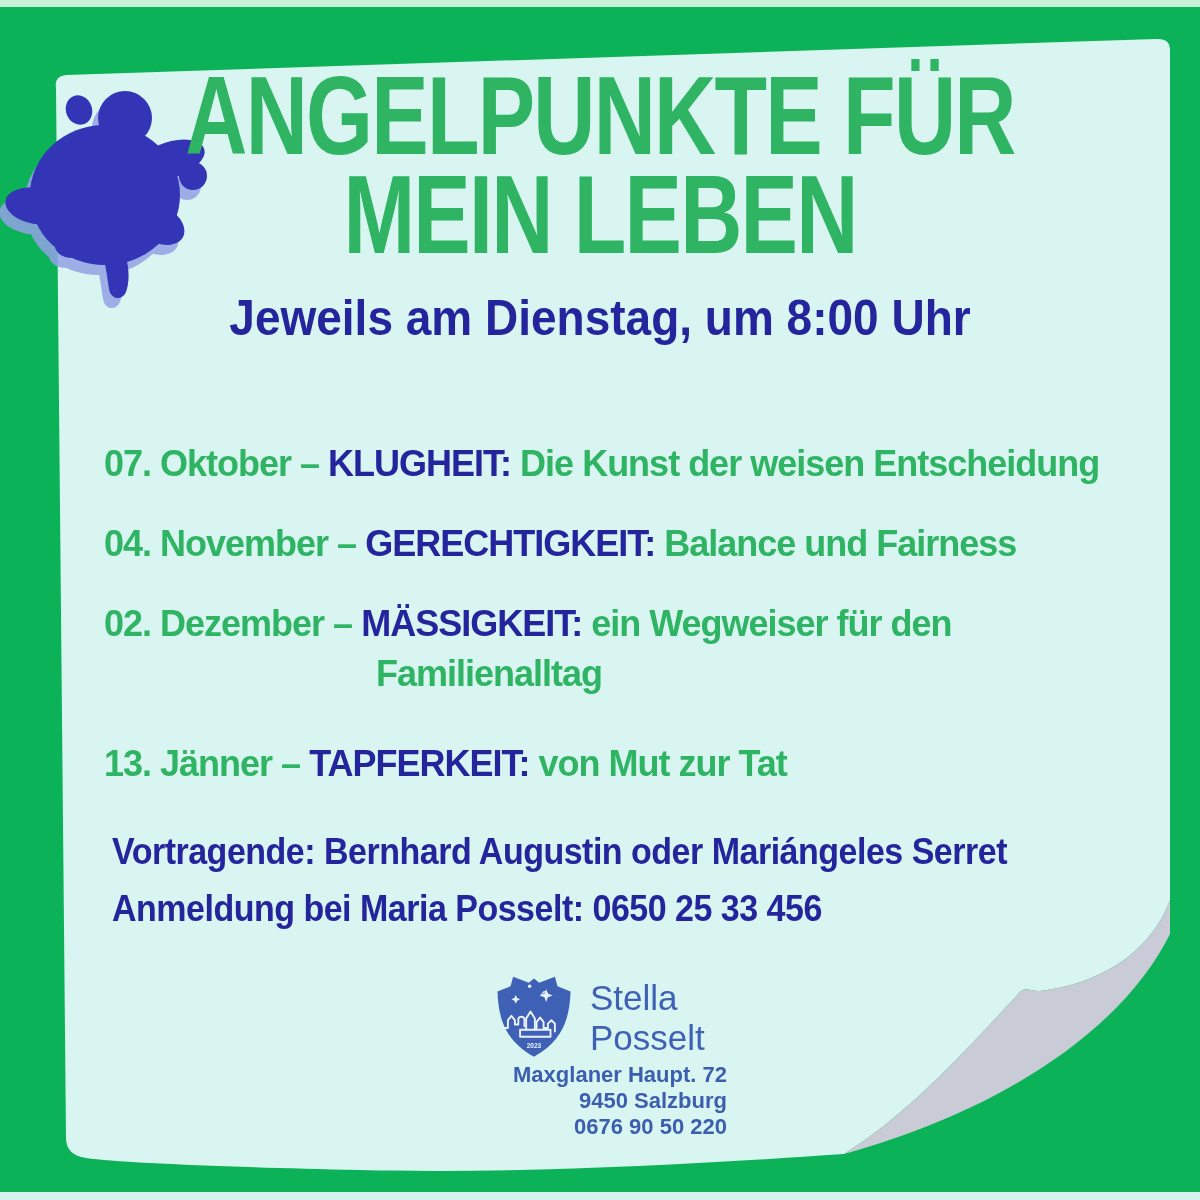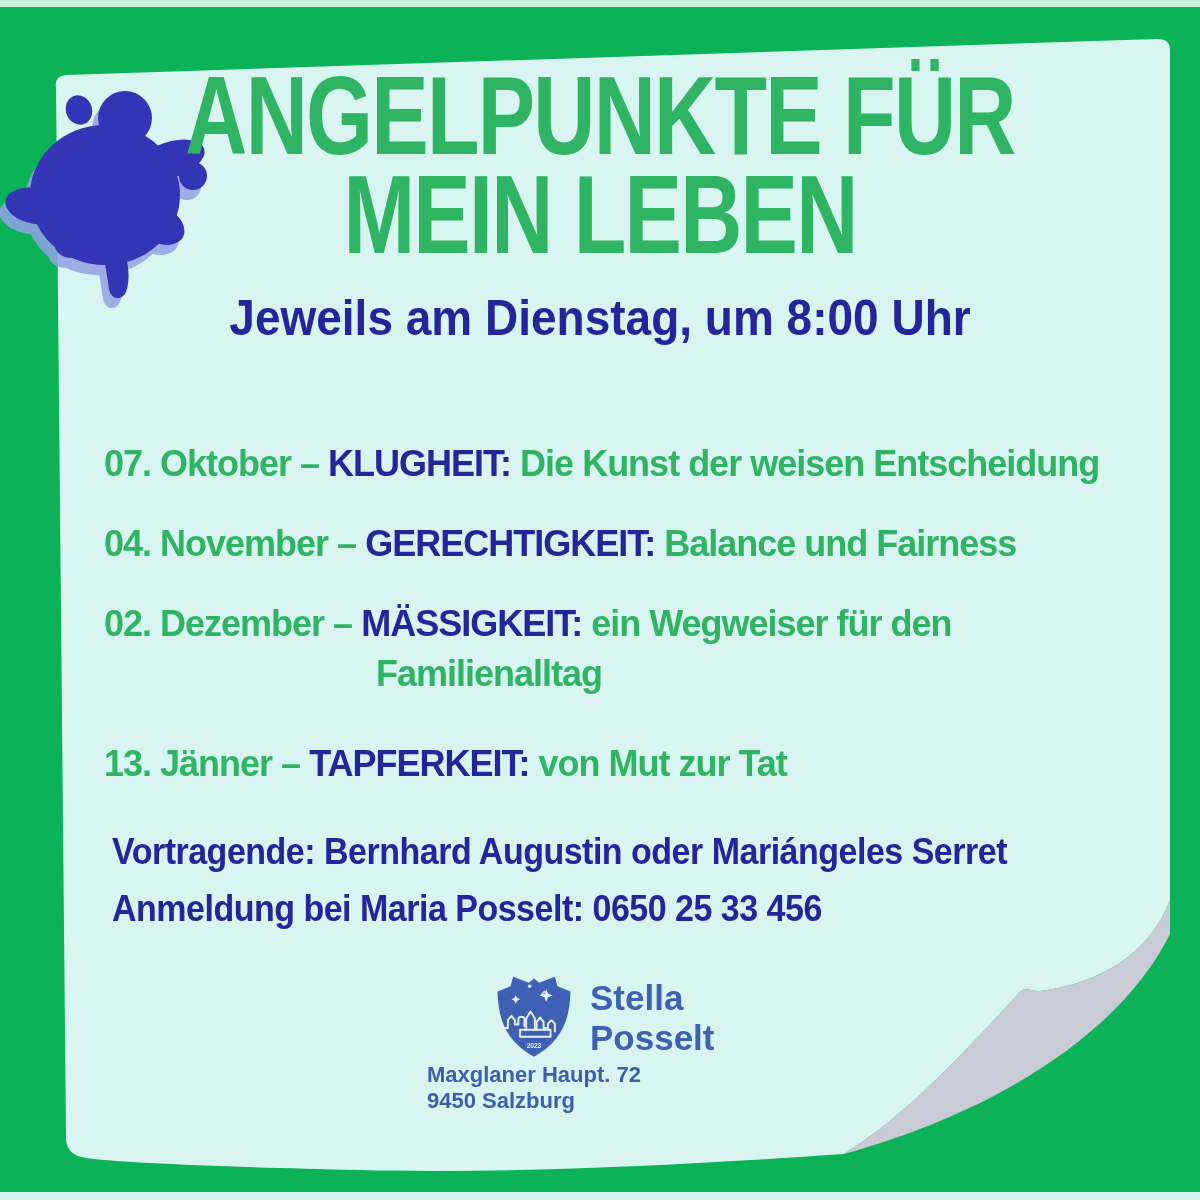--- a/index.html
+++ b/index.html
@@ -45,25 +45,25 @@
     font-weight:bold;font-size:34px;letter-spacing:-0.5px;
     color:var(--text-navy,#26269e);white-space:pre;
     transform:scaleY(1.06);transform-origin:0 0;
   }
   .speakers{top:831px;}
   .registration{top:888px;}
 
   .logo-shield{position:absolute;left:494px;top:968px;width:80px;height:94px;}
   .org-name{
     position:absolute;left:590px;top:978px;
-    font-weight:bold;font-size:35px;line-height:40px;
+    font-weight:normal;font-size:35px;line-height:40px;
     color:var(--logo-blue,#3e60b5);letter-spacing:0;
   }
   .address{
-    position:absolute;left:427px;top:1062px;width:300px;text-align:left;
+    position:absolute;left:427px;top:1062px;width:300px;text-align:right;
     font-weight:bold;font-size:22px;line-height:26px;
     color:var(--address-blue,#3b5fae);
   }
 </style>
 </head>
 <body>
 
 <div class="canvas">
 
   <svg class="bg-svg" width="1200" height="1200" viewBox="0 0 1200 1200" aria-hidden="true">
@@ -152,19 +152,20 @@
     </svg>
 
     <div class="org-name">
       <div>Stella</div>
       <div>Posselt</div>
     </div>
 
     <div class="address">
       <div>Maxglaner Haupt. 72</div>
       <div>9450 Salzburg</div>
+      <div>0676 90 50 220</div>
     </div>
 
   </div>
 
   <div class="edge-strip top"></div>
   <div class="edge-strip bottom"></div>
 </div>
 
 </body></html>

